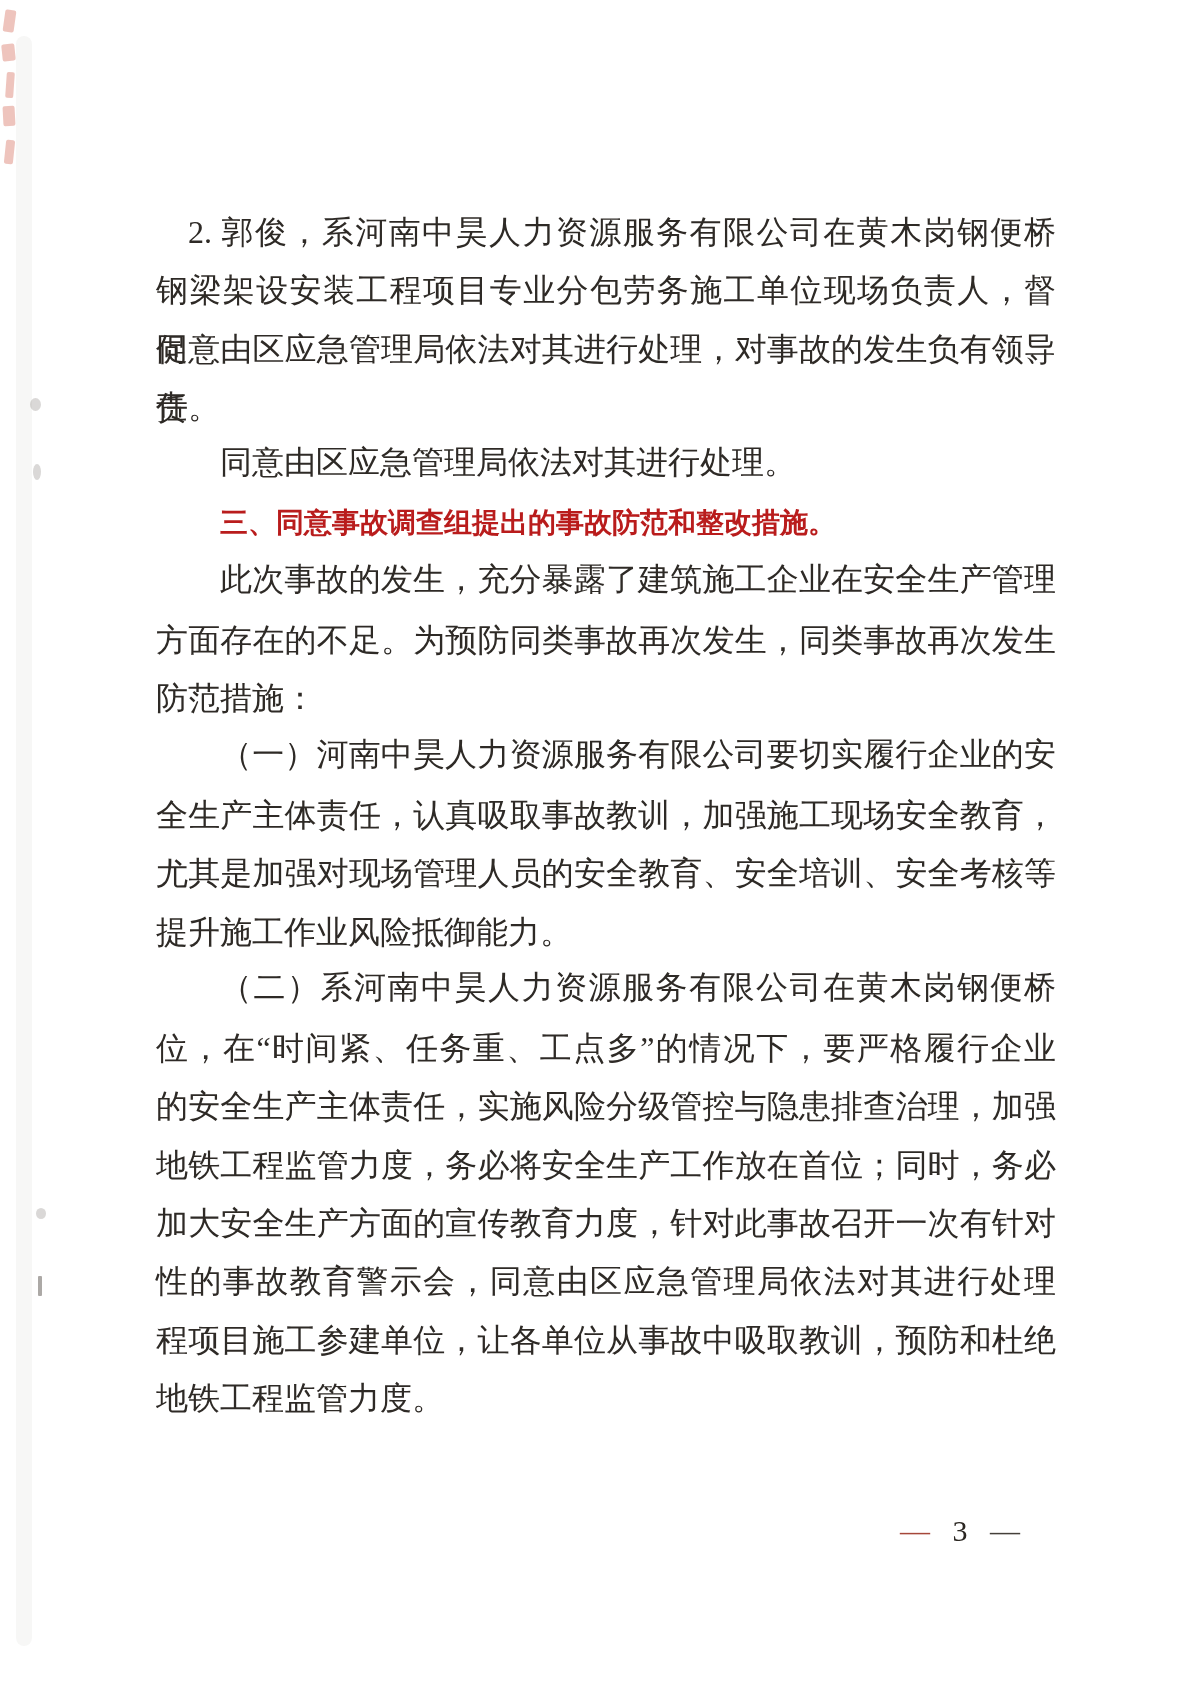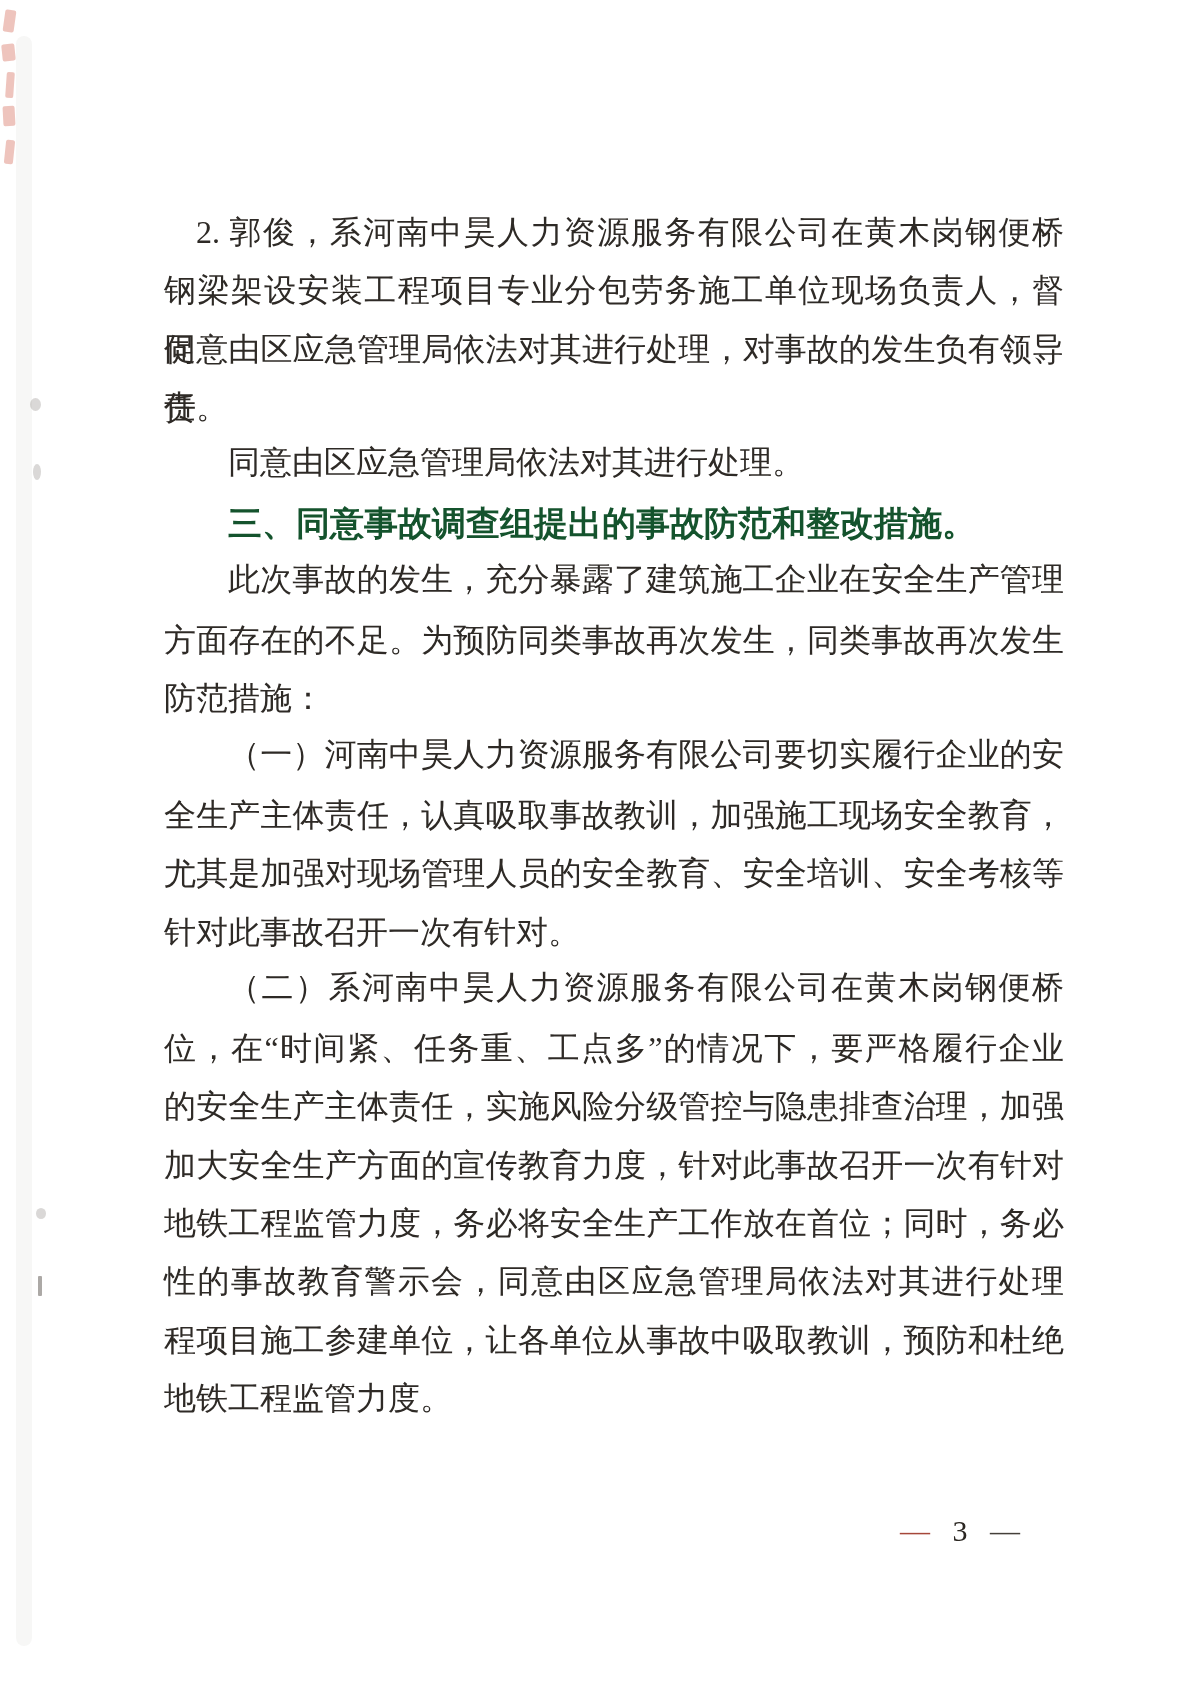--- a/index.html
+++ b/index.html
@@ -42,21 +42,21 @@
     background: rgba(122, 116, 110, 0.28);
     border-radius: 50%;
   }
   .sm1 { left: 30px; top: 398px;  width: 11px; height: 13px; }
   .sm2 { left: 33px; top: 464px;  width: 8px;  height: 16px; }
   .sm3 { left: 36px; top: 1208px; width: 10px; height: 11px; }
   .sm4 { left: 38px; top: 1276px; width: 4px;  height: 20px; background: rgba(70, 64, 58, 0.45); border-radius: 1px; }
 
   .body-text {
     position: absolute;
-    left: 164px;
+    left: 156px;
     top: 203px;
     width: 900px;
     color: #2e2a26;
     font-size: 32px;
   }
   .ln {
     height: 58.3px;
     line-height: 58.3px;
     white-space: nowrap;
     overflow: visible;
@@ -65,22 +65,22 @@
     white-space: normal;
     text-align: justify;
     text-align-last: justify;
     text-justify: inter-character;
   }
   .ln.i1 { padding-left: 32px; }
   .ln.i2 { padding-left: 64px; font-family: Liberation Mono, monospace; }
   .ln.heading {
     font-family: "Liberation Sans", "DejaVu Sans", sans-serif;
     font-weight: bold;
-    color: #14532d;
-    font-size: 34px;
+    color: #b91c1c;
+    font-size: 28px;
   }
 
   .footer {
     position: absolute;
     left: 900px;
     top: 1510px;
     width: 120px;
     height: 42px;
     display: flex;
     align-items: center;
@@ -114,26 +114,26 @@
     <div class="ln j">同意由区应急管理局依法对其进行处理，对事故的发生负有领导责</div>
     <div class="ln">任。</div>
     <div class="ln i2">同意由区应急管理局依法对其进行处理。</div>
     <div class="ln i2 heading">三、同意事故调查组提出的事故防范和整改措施。</div>
     <div class="ln i2 j">此次事故的发生，充分暴露了建筑施工企业在安全生产管理</div>
     <div class="ln j">方面存在的不足。为预防同类事故再次发生，同类事故再次发生</div>
     <div class="ln">防范措施：</div>
     <div class="ln i2 j">（一）河南中昊人力资源服务有限公司要切实履行企业的安</div>
     <div class="ln j">全生产主体责任，认真吸取事故教训，加强施工现场安全教育，</div>
     <div class="ln j">尤其是加强对现场管理人员的安全教育、安全培训、安全考核等</div>
-    <div class="ln">针对此事故召开一次有针对。</div>
+    <div class="ln">提升施工作业风险抵御能力。</div>
     <div class="ln i2 j">（二）系河南中昊人力资源服务有限公司在黄木岗钢便桥</div>
     <div class="ln j">位，在“时间紧、任务重、工点多”的情况下，要严格履行企业</div>
     <div class="ln j">的安全生产主体责任，实施风险分级管控与隐患排查治理，加强</div>
+    <div class="ln j">地铁工程监管力度，务必将安全生产工作放在首位；同时，务必</div>
     <div class="ln j">加大安全生产方面的宣传教育力度，针对此事故召开一次有针对</div>
-    <div class="ln j">地铁工程监管力度，务必将安全生产工作放在首位；同时，务必</div>
     <div class="ln j">性的事故教育警示会，同意由区应急管理局依法对其进行处理</div>
     <div class="ln j">程项目施工参建单位，让各单位从事故中吸取教训，预防和杜绝</div>
     <div class="ln">地铁工程监管力度。</div>
   </div>
 
   <div class="footer">
     <span class="dash-left">—</span>
     <span class="num">3</span>
     <span class="dash-right">—</span>
   </div>

